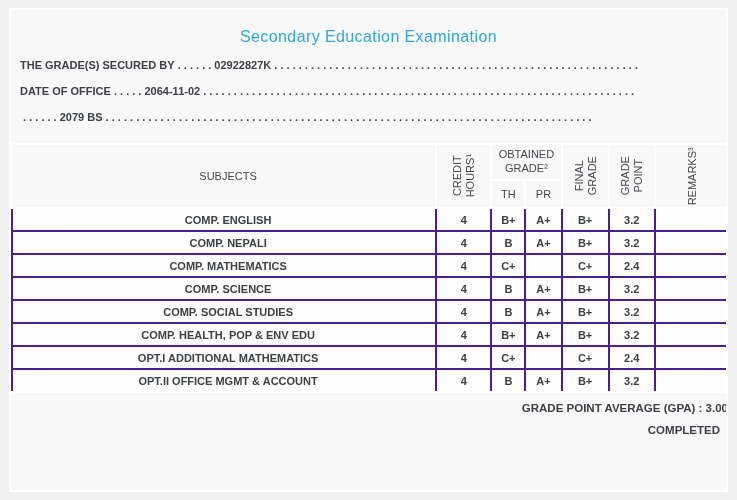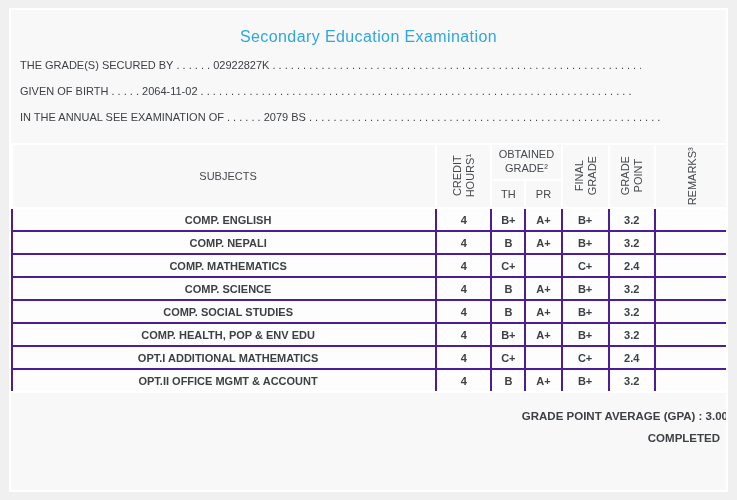--- a/index.html
+++ b/index.html
@@ -32,21 +32,21 @@
     font-weight:bold;
     color:#3d4045;
     letter-spacing:0.4px;
   }
   .info { margin:13px 0 0 9px; }
   .info-line {
     display:flex;
     align-items:baseline;
     white-space:pre;
     font-size:11px;
-    font-weight:normal;
+    font-weight:bold;
     height:26px;
     overflow:hidden;
   }
   .info-line .fill { flex:1 1 auto; overflow:hidden; }
   .w1 { width:621px; }
   .w2 { width:614px; }
   .w3 { width:641px; }
 
   table.grades {
     border-collapse:collapse;
@@ -88,41 +88,41 @@
   .vert span { display:block; }
 
   .footer {
     width:719px;
     margin-left:0px;
     text-align:right;
     font-size:11.5px;
     font-weight:bold;
     color:#3d4045;
   }
-  .gpa-line { margin-top:17px; padding-right:2px; white-space:pre; }
+  .gpa-line { margin-top:9px; padding-right:2px; white-space:pre; }
   .status-line { margin-top:10px; padding-right:10px; }
 </style>
 </head>
 <body>
 
 <div class="sheet">
 
   <div class="title">Secondary Education Examination</div>
 
   <div class="info">
     <div class="info-line w1">
       <span>THE GRADE(S) SECURED BY</span><span> . . . . . . </span><span>02922827K</span>
       <span class="fill"><span> . . . . . . . . . . . . . . . . . . . . . . . . . . . . . . . . . . . . . . . . . . . . . . . . . . . . . . . . . . . . . . . . . . . . . . . . . . . . . . . .</span></span>
     </div>
     <div class="info-line w2">
-      <span>GIVEN OF BIRTH</span><span> . . . . . </span><span>2064-11-02</span>
+      <span>DATE OF OFFICE</span><span> . . . . . </span><span>2064-11-02</span>
       <span class="fill"><span> . . . . . . . . . . . . . . . . . . . . . . . . . . . . . . . . . . . . . . . . . . . . . . . . . . . . . . . . . . . . . . . . . . . . . . . . . . . . . . . .</span></span>
     </div>
     <div class="info-line w3">
-      <span>IN THE ANNUAL SEE EXAMINATION OF</span><span> . . . . . . </span><span>2079 BS</span>
+      <span> . . . . . . </span><span>2079 BS</span>
       <span class="fill"><span> . . . . . . . . . . . . . . . . . . . . . . . . . . . . . . . . . . . . . . . . . . . . . . . . . . . . . . . . . . . . . . . . . . . . . . . . . . . . . . . .</span></span>
     </div>
   </div>
 
   <table class="grades">
     <colgroup>
       <col style="width:423px">
         <col style="width:55px">
         <col style="width:34px">
       <col style="width:36px">

